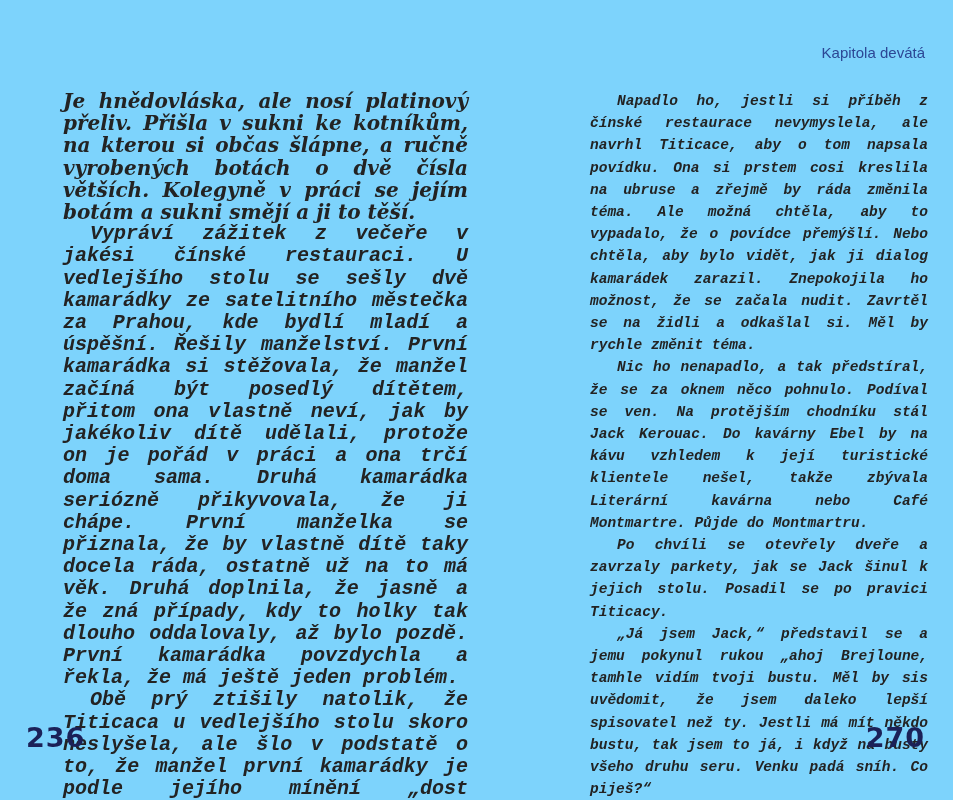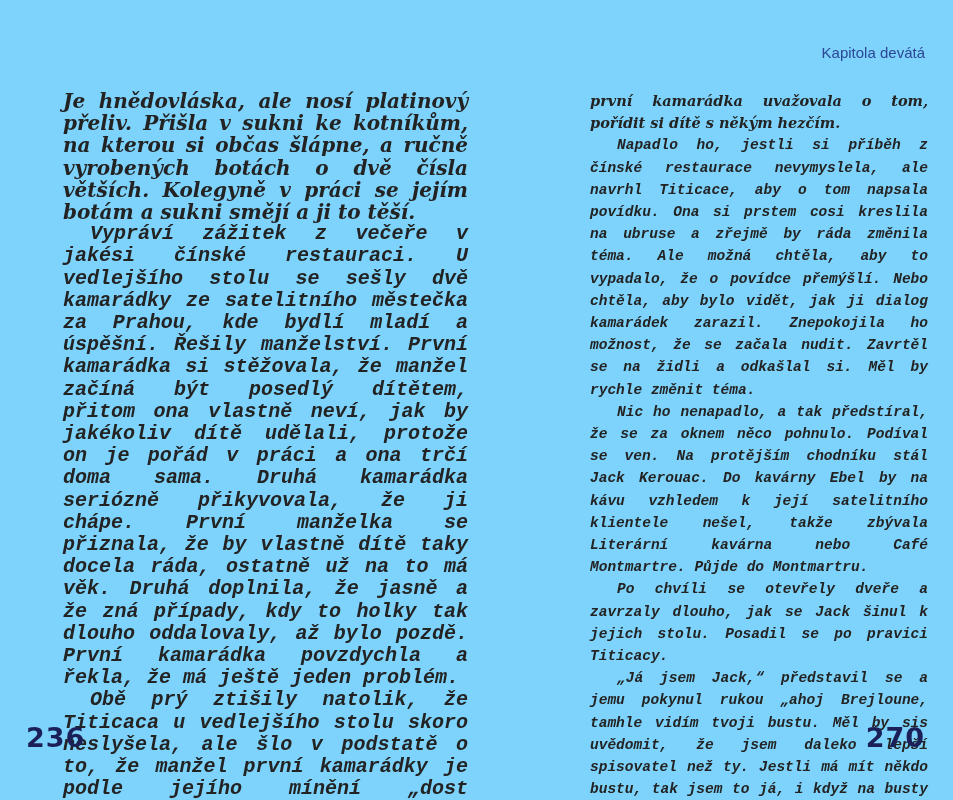--- a/index.html
+++ b/index.html
@@ -51,24 +51,23 @@
 
   <div class="chapter-header">Kapitola devátá</div>
 
   <div class="column left">
       <p class="para">Je hnědovláska, ale nosí platinový přeliv. Přišla v sukni ke kotníkům, na kterou si občas šlápne, a ručně vyrobených botách o dvě čísla větších. Kolegyně v práci se jejím botám a sukni smějí a ji to těší.</p>
       <p class="para indent">Vypráví zážitek z večeře v jakési čínské restauraci. U vedlejšího stolu se sešly dvě kamarádky ze satelitního městečka za Prahou, kde bydlí mladí a úspěšní. Řešily manželství. První kamarádka si stěžovala, že manžel začíná být posedlý dítětem, přitom ona vlastně neví, jak by jakékoliv dítě udělali, protože on je pořád v práci a ona trčí doma sama. Druhá kamarádka seriózně přikyvovala, že ji chápe. První manželka se přiznala, že by vlastně dítě taky docela ráda, ostatně už na to má věk. Druhá doplnila, že jasně a že zná případy, kdy to holky tak dlouho oddalovaly, až bylo pozdě. První kamarádka povzdychla a řekla, že má ještě jeden problém.</p>
       <p class="para indent">Obě prý ztišily natolik, že Titicaca u vedlejšího stolu skoro neslyšela, ale šlo v podstatě o to, že manžel první kamarádky je podle jejího mínění „dost ošklivej“ a ona by chtěla „hezký“ dítě. Pak už ztišily hlasy natolik, že Titicaca kromě občasného spikleneckého a lehce lascivního smíchu nic neslyšela. Šlo o to, že</p>
     </div>
 
   <div class="column right">
-      <p class="para">první kamarádka uvažovala o tom, pořídit si dítě s někým hezčím.</p>
       <p class="para indent">Napadlo ho, jestli si příběh z čínské restaurace nevymyslela, ale navrhl Titicace, aby o tom napsala povídku. Ona si prstem cosi kreslila na ubruse a zřejmě by ráda změnila téma. Ale možná chtěla, aby to vypadalo, že o povídce přemýšlí. Nebo chtěla, aby bylo vidět, jak ji dialog kamarádek zarazil. Znepokojila ho možnost, že se začala nudit. Zavrtěl se na židli a odkašlal si. Měl by rychle změnit téma.</p>
-      <p class="para indent">Nic ho nenapadlo, a tak předstíral, že se za oknem něco pohnulo. Podíval se ven. Na protějším chodníku stál Jack Kerouac. Do kavárny Ebel by na kávu vzhledem k její satelitního klientele nešel, takže zbývala Literární kavárna nebo Café Montmartre. Půjde do Montmartru.</p>
-      <p class="para indent">Po chvíli se otevřely dveře a zavrzaly dlouho, jak se Jack šinul k jejich stolu. Posadil se po pravici Titicacy.</p>
+      <p class="para indent">Nic ho nenapadlo, a tak předstíral, že se za oknem něco pohnulo. Podíval se ven. Na protějším chodníku stál Jack Kerouac. Do kavárny Ebel by na kávu vzhledem k její turistické klientele nešel, takže zbývala Literární kavárna nebo Café Montmartre. Půjde do Montmartru.</p>
+      <p class="para indent">Po chvíli se otevřely dveře a zavrzaly parkety, jak se Jack šinul k jejich stolu. Posadil se po pravici Titicacy.</p>
       <p class="para indent">„Já jsem Jack,“ představil se a jemu pokynul rukou „ahoj Brejloune, tamhle vidím tvoji bustu. Měl by sis uvědomit, že jsem daleko lepší spisovatel než ty. Jestli má mít někdo bustu, tak jsem to já, i když na busty všeho druhu seru. Venku padá sníh. Co piješ?“</p>
     </div>
 
   <div class="page-number num-left">236</div>
 
   <div class="page-number num-right">270</div>
 
 </div>
 
 </body></html>

